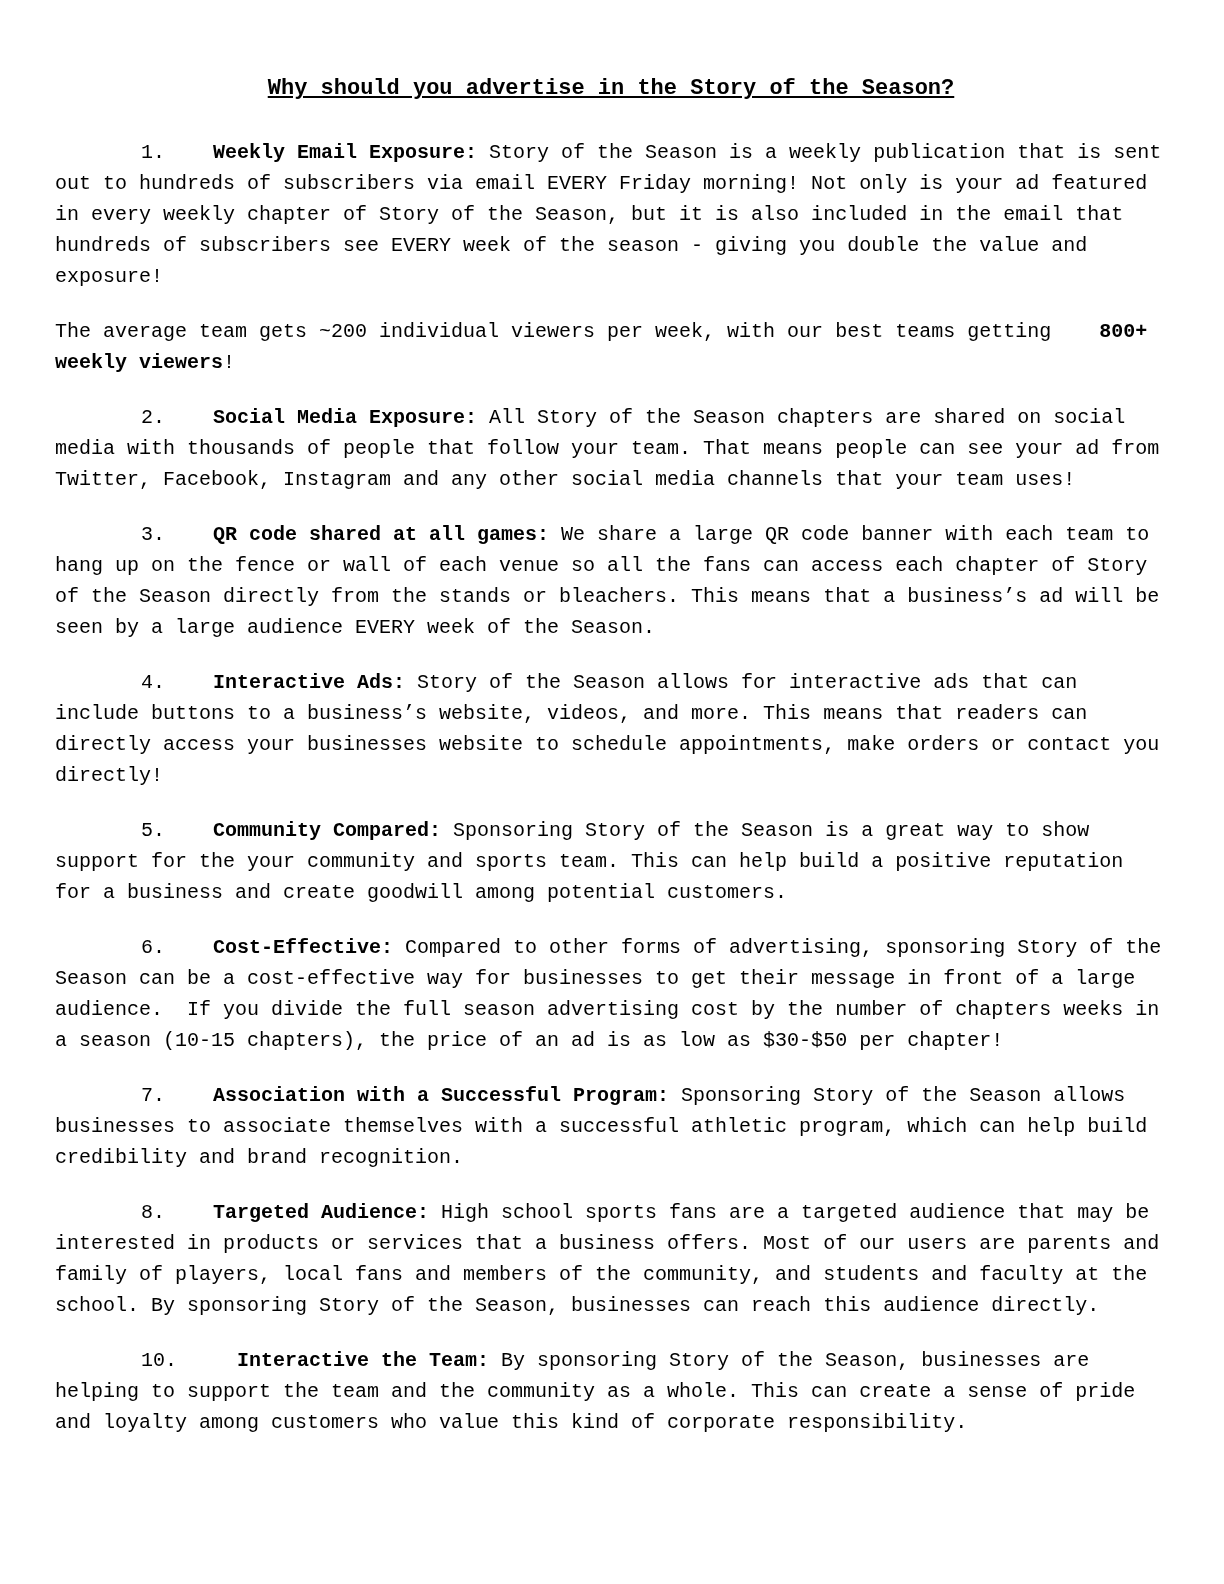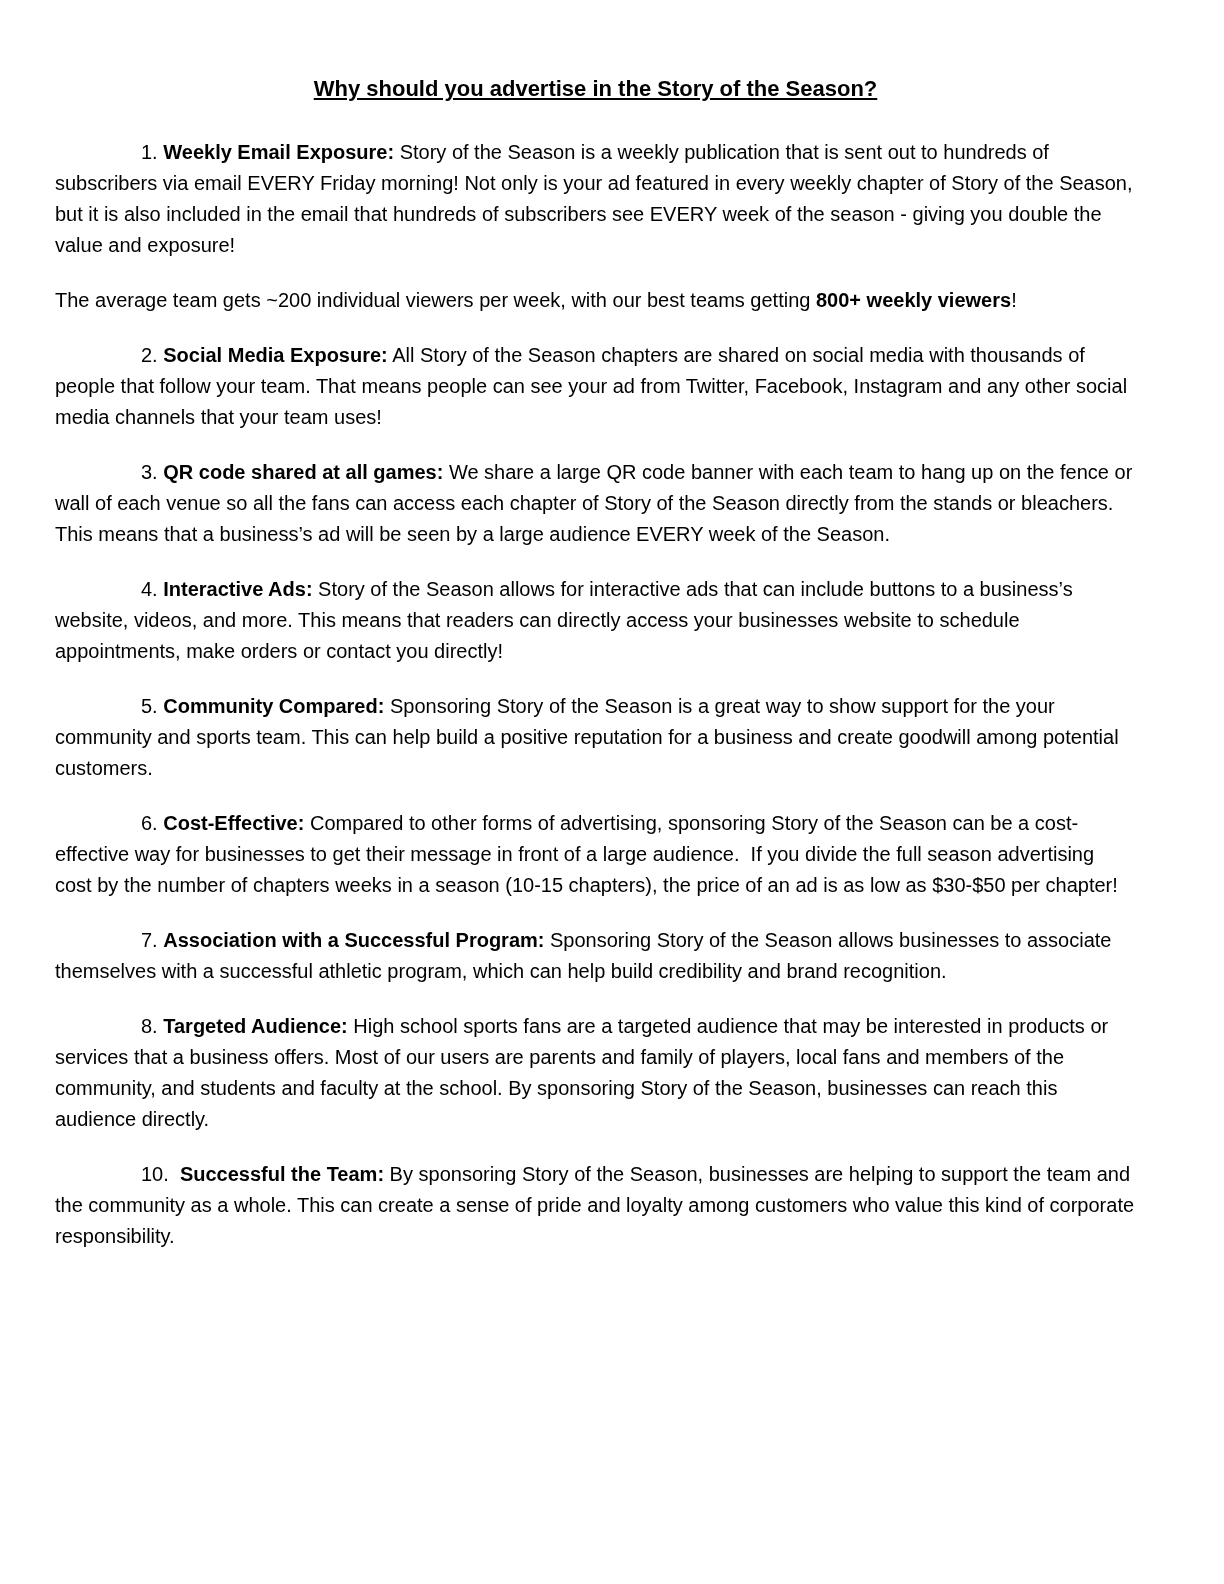--- a/index.html
+++ b/index.html
@@ -7,23 +7,23 @@
     padding: 0;
     background: #ffffff;
   }
   .page {
     position: relative;
     width: 1224px;
     height: 1584px;
     margin: 0 auto;
     background: #ffffff;
     box-sizing: border-box;
-    padding: 73px 88px 0 55px;
+    padding: 73px 57px 0 55px;
     overflow: hidden;
-    font-family: Liberation Sans, sans-serif;
+    font-family: Liberation Mono, monospace;
     color: #000000;
   }
   .doc-title {
     margin: 0 0 33px 0;
     font-size: 22px;
     line-height: 31px;
     font-weight: bold;
     text-align: center;
     text-decoration: underline;
     white-space: pre-wrap;
@@ -33,32 +33,33 @@
     font-size: 20px;
     line-height: 31px;
     white-space: pre-wrap;
     word-wrap: break-word;
   }
   .para.indent {
     text-indent: 86px;
   }
   .b {
     font-weight: bold;
+    margin-left: 36px;
   }
 </style>
 </head>
 <body>
 
 <div class="page">
   <h1 class="doc-title">Why should you advertise in the Story of the Season?</h1>
   <div>
       <p class="para indent"><span class="">1. </span><span class="b">Weekly Email Exposure:</span><span class=""> Story of the Season is a weekly publication that is sent out to hundreds of subscribers via email EVERY Friday morning! Not only is your ad featured in every weekly chapter of Story of the Season, but it is also included in the email that hundreds of subscribers see EVERY week of the season - giving you double the value and exposure!</span></p>
       <p class="para"><span class="">The average team gets ~200 individual viewers per week, with our best teams getting </span><span class="b">800+ weekly viewers</span><span class="">!</span></p>
       <p class="para indent"><span class="">2. </span><span class="b">Social Media Exposure:</span><span class=""> All Story of the Season chapters are shared on social media with thousands of people that follow your team. That means people can see your ad from Twitter, Facebook, Instagram and any other social media channels that your team uses!</span></p>
       <p class="para indent"><span class="">3. </span><span class="b">QR code shared at all games:</span><span class=""> We share a large QR code banner with each team to hang up on the fence or wall of each venue so all the fans can access each chapter of Story of the Season directly from the stands or bleachers. This means that a business’s ad will be seen by a large audience EVERY week of the Season.</span></p>
       <p class="para indent"><span class="">4. </span><span class="b">Interactive Ads:</span><span class=""> Story of the Season allows for interactive ads that can include buttons to a business’s website, videos, and more. This means that readers can directly access your businesses website to schedule appointments, make orders or contact you directly!</span></p>
       <p class="para indent"><span class="">5. </span><span class="b">Community Compared:</span><span class=""> Sponsoring Story of the Season is a great way to show support for the your community and sports team. This can help build a positive reputation for a business and create goodwill among potential customers.</span></p>
       <p class="para indent"><span class="">6. </span><span class="b">Cost-Effective:</span><span class=""> Compared to other forms of advertising, sponsoring Story of the Season can be a cost-effective way for businesses to get their message in front of a large audience.  If you divide the full season advertising cost by the number of chapters weeks in a season (10-15 chapters), the price of an ad is as low as $30-$50 per chapter!</span></p>
       <p class="para indent"><span class="">7. </span><span class="b">Association with a Successful Program:</span><span class=""> Sponsoring Story of the Season allows businesses to associate themselves with a successful athletic program, which can help build credibility and brand recognition.</span></p>
       <p class="para indent"><span class="">8. </span><span class="b">Targeted Audience:</span><span class=""> High school sports fans are a targeted audience that may be interested in products or services that a business offers. Most of our users are parents and family of players, local fans and members of the community, and students and faculty at the school. By sponsoring Story of the Season, businesses can reach this audience directly.</span></p>
-      <p class="para indent"><span class="">10.  </span><span class="b">Successful the Team:</span><span class=""> By sponsoring Story of the Season, businesses are helping to support the team and the community as a whole. This can create a sense of pride and loyalty among customers who value this kind of corporate responsibility.</span></p>
+      <p class="para indent"><span class="">10.  </span><span class="b">Interactive the Team:</span><span class=""> By sponsoring Story of the Season, businesses are helping to support the team and the community as a whole. This can create a sense of pride and loyalty among customers who value this kind of corporate responsibility.</span></p>
     </div>
 </div>
 
 </body></html>

